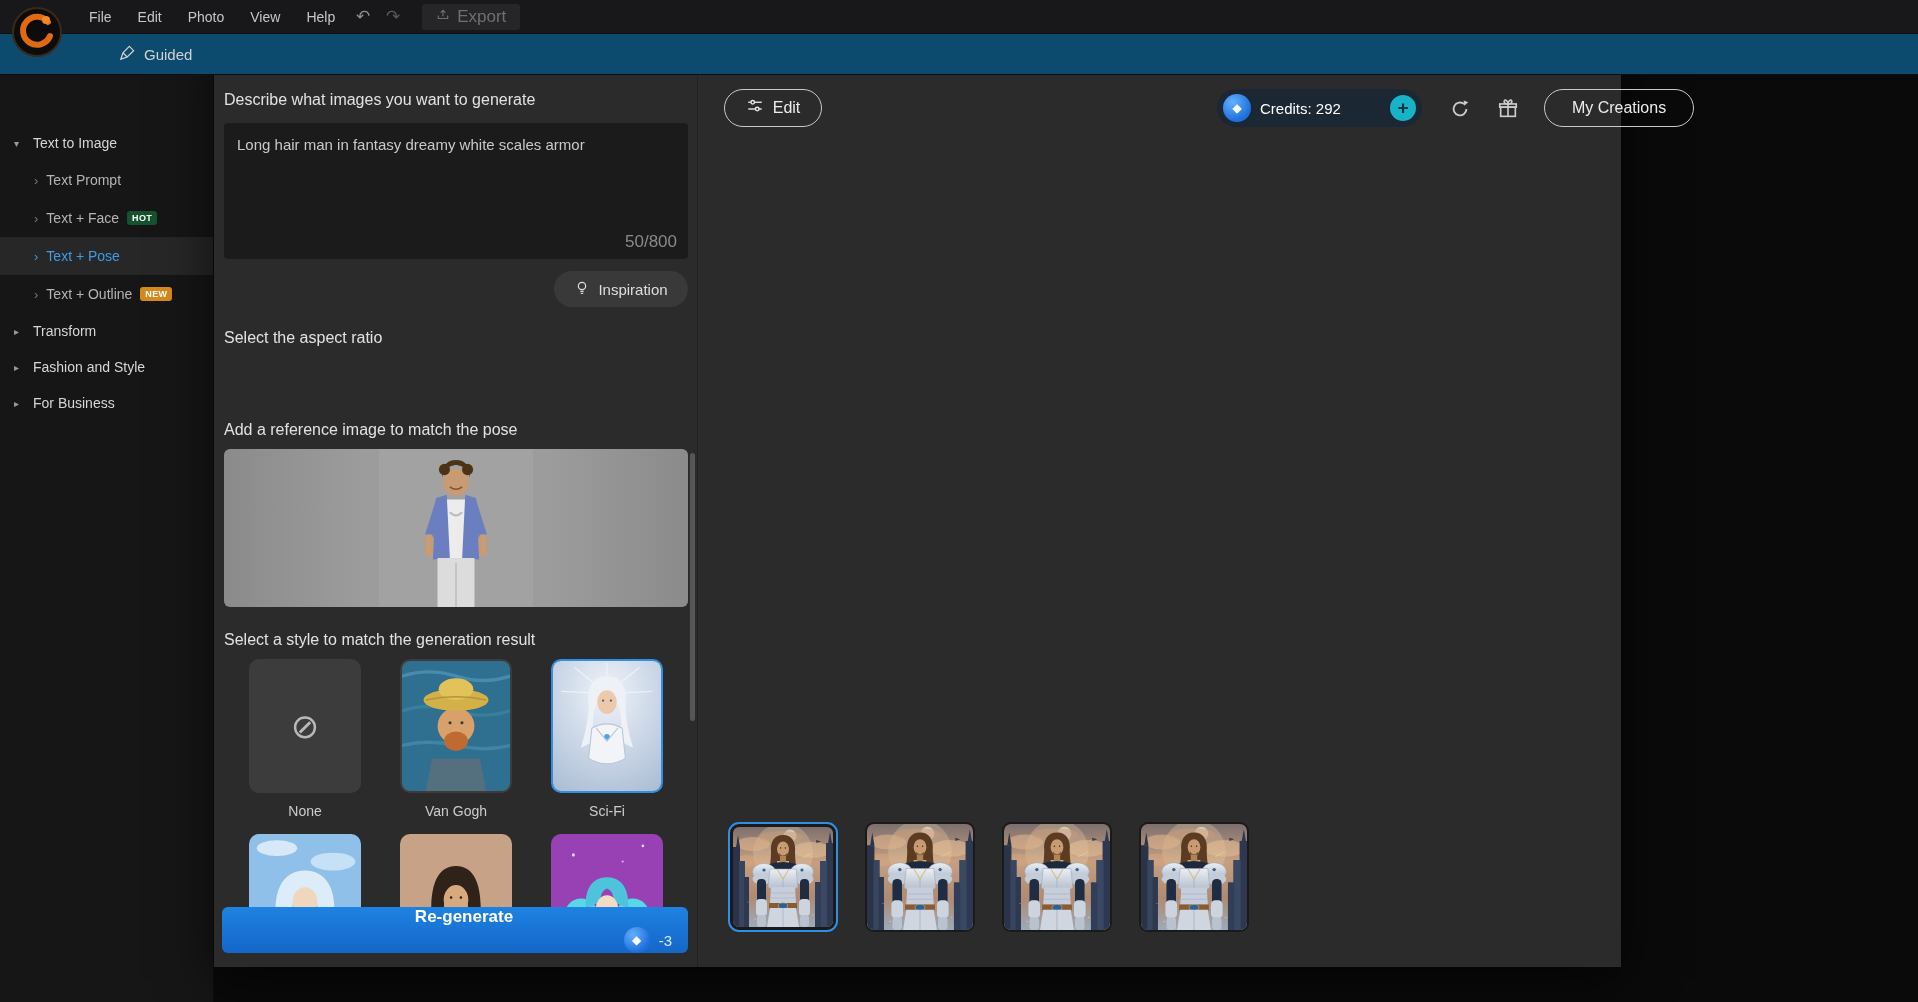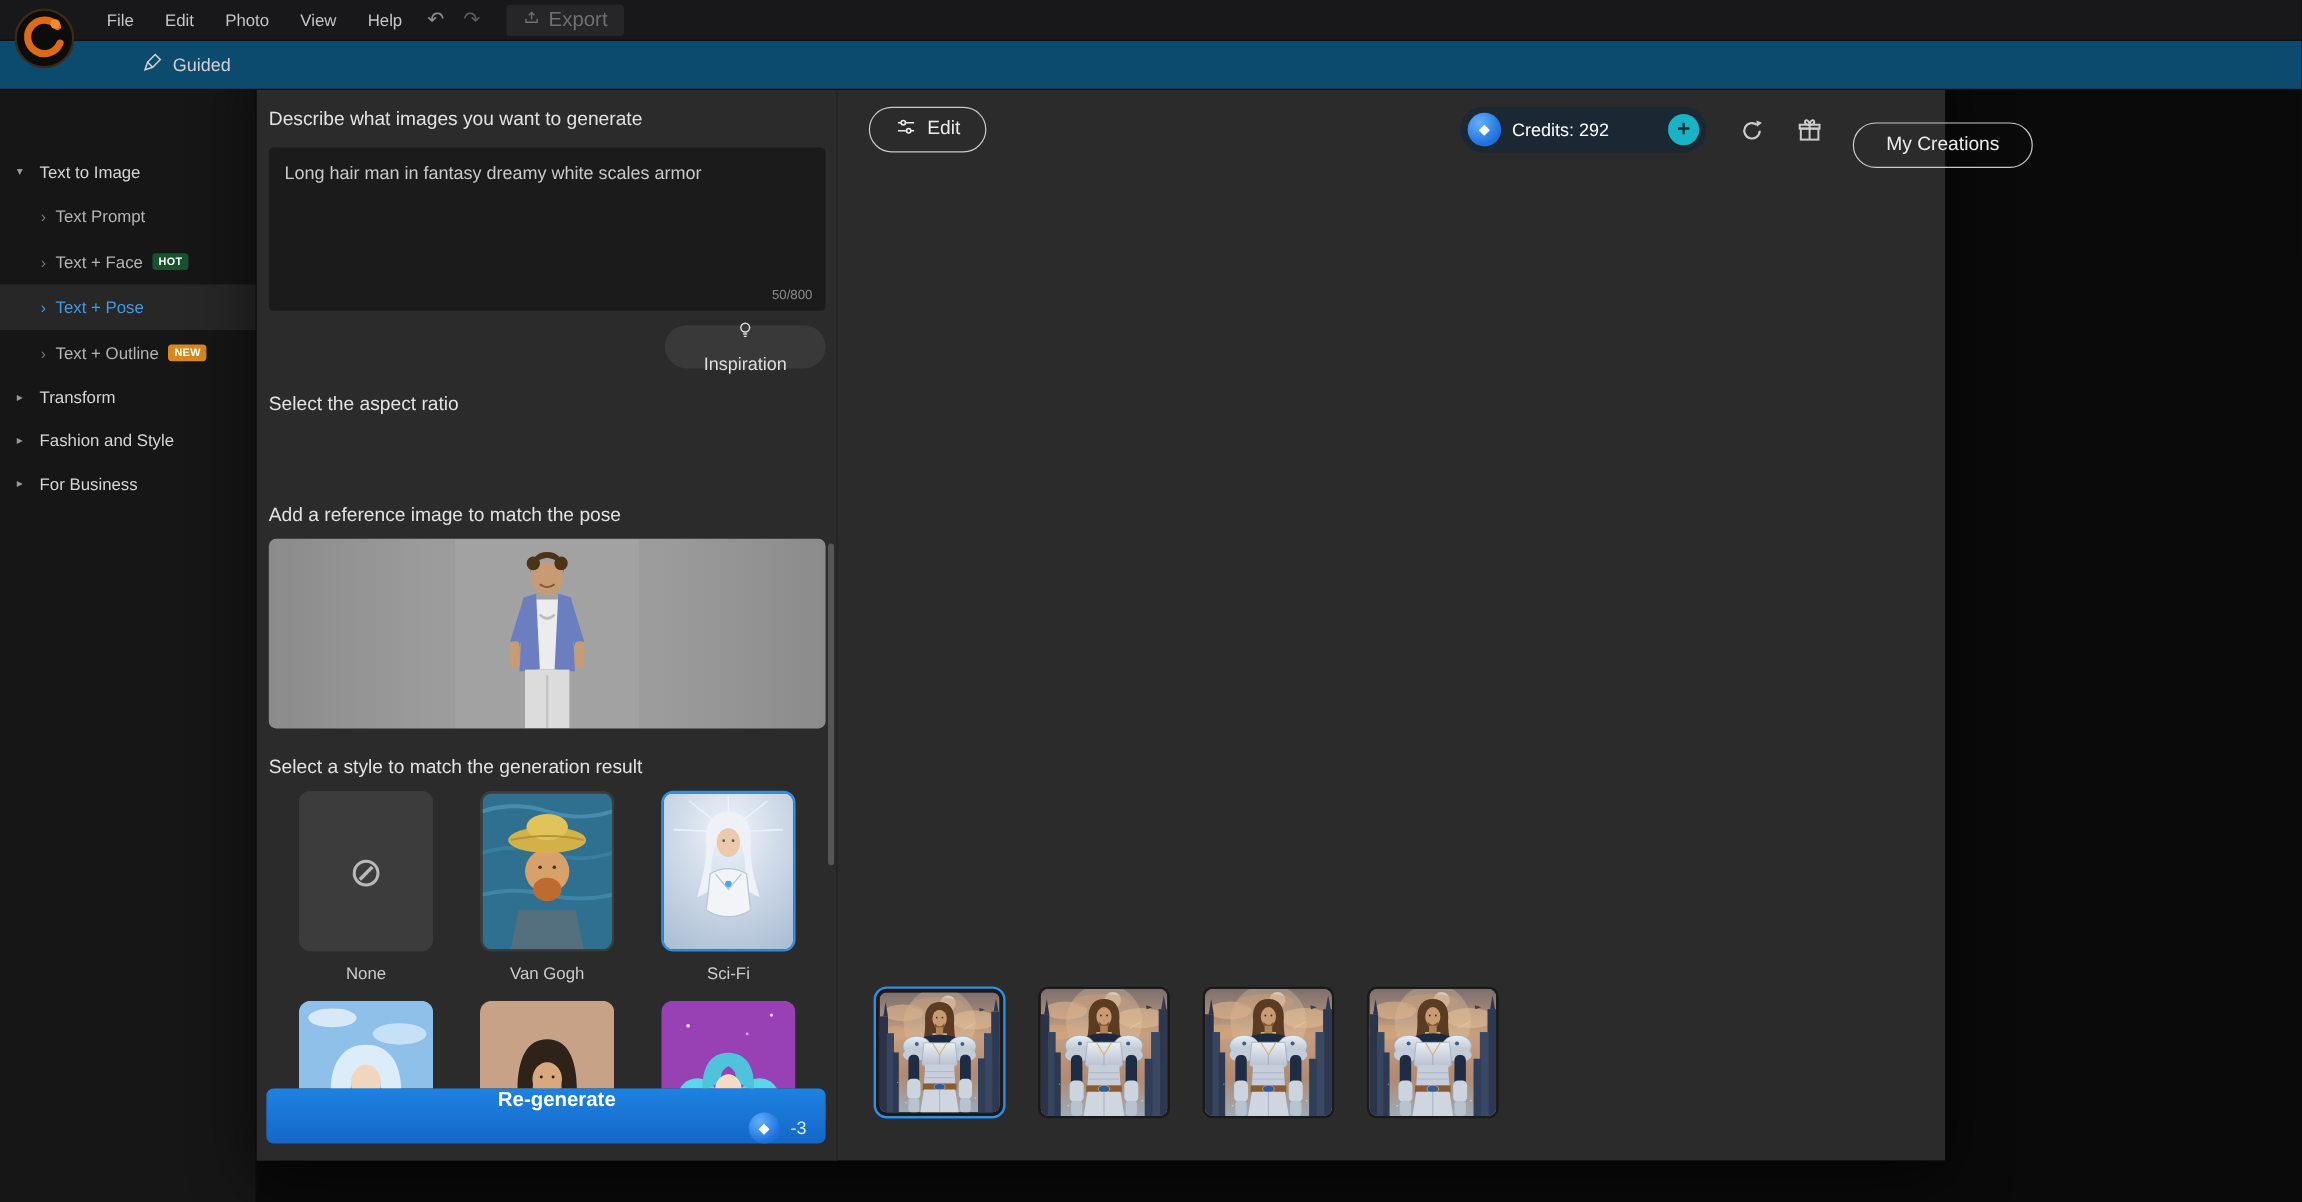--- a/index.html
+++ b/index.html
@@ -64,26 +64,26 @@
 
   .gen-panel { position:absolute; left:0; top:34px; width:484px; height:894px;
     background:#2b2b2b; border-right:1px solid #222; }
   .panel-label { position:absolute; left:10px; font-size:16px; color:#e2e2e2; }
 
   .prompt-wrap { position:absolute; left:10px; top:50px; width:464px; height:136px;
     background:#1b1b1b; border-radius:4px; }
   .prompt-wrap textarea { width:100%; height:100%; background:transparent; border:none;
     resize:none; outline:none; color:#c9c9c9; font-size:15px; line-height:1.45;
     padding:11px 13px; font-family:"Liberation Sans", sans-serif; }
-  .char-count { position:absolute; right:11px; bottom:7px; font-size:11px; color:#8a8a8a; }
+  .char-count { position:absolute; right:11px; bottom:7px; font-size:17px; color:#8a8a8a; }
   .img-add { position:absolute; right:14px; top:46px; width:26px; height:26px; }
 
   .inspiration-btn { position:absolute; left:340px; top:198px; width:134px; height:36px;
     background:#393939; border-radius:18px; display:flex; align-items:center;
-    justify-content:center; gap:8px; font-size:15px; color:#dedede;flex-direction:column; }
+    justify-content:center; gap:8px; font-size:15px; color:#dedede; }
 
   .ratio-row { position:absolute; left:10px; top:288px; width:464px; display:flex; gap:8px; }
   .ratio { width:86px; height:38px; border-radius:19px; background:#3b3b3b;
     color:#d4d4d4; font-size:15px; display:flex; align-items:center; justify-content:center;
     border:1.5px solid transparent; }
   .ratio.selected { background:rgba(46,143,229,.13); border-color:#2e8fe5; color:#58a8ef; }
 
   .pose-box { position:absolute; left:10px; top:376px; width:464px; height:158px;
     border-radius:6px; background:linear-gradient(90deg,#8b8b8b,#9c9c9c 30%,#9c9c9c 70%,#8b8b8b);
     display:flex; align-items:center; justify-content:center; overflow:hidden; }
@@ -126,21 +126,21 @@
   .edit-btn { position:absolute; left:26px; top:16px; width:98px; }
   .credits-pill { position:absolute; left:519px; top:16px; width:205px; height:38px;
     background:#1b2733; border-radius:19px; display:flex; align-items:center; padding:0 6px; }
   .credits-pill .credit-coin { width:28px; height:28px; }
   .credits-text { font-size:15px; color:#fff; margin-left:9px; }
   .plus-coin { margin-left:auto; width:26px; height:26px; border-radius:50%;
     background:#17b3c7; color:#04323a; font-size:19px; font-weight:bold;
     display:flex; align-items:center; justify-content:center; }
   .icon-btn { position:absolute; top:22px; width:28px; height:28px; display:flex;
     align-items:center; justify-content:center; }
-  .my-creations { position:absolute; left:846px; top:29px; width:150px; }
+  .my-creations { position:absolute; left:846px; top:16px; width:150px; }
 
   .stage { position:absolute; left:17px; top:77px; width:988px; height:645px; background:#121212; }
   .main-image { position:absolute; left:203px; top:0; width:581px; height:581px;
     box-shadow:0 4px 22px rgba(0,0,0,.5); }
   .main-image svg { width:100%; height:100%; display:block; }
   .download-btn { position:absolute; left:769px; top:602px; height:36px; padding:0 16px;
     background:rgba(118,118,118,.78); border-radius:6px; display:flex; align-items:center;
     gap:9px; color:#f2f2f2; font-size:14px; }
 
   .thumbs { position:absolute; left:30px; top:749px; height:116px; }

